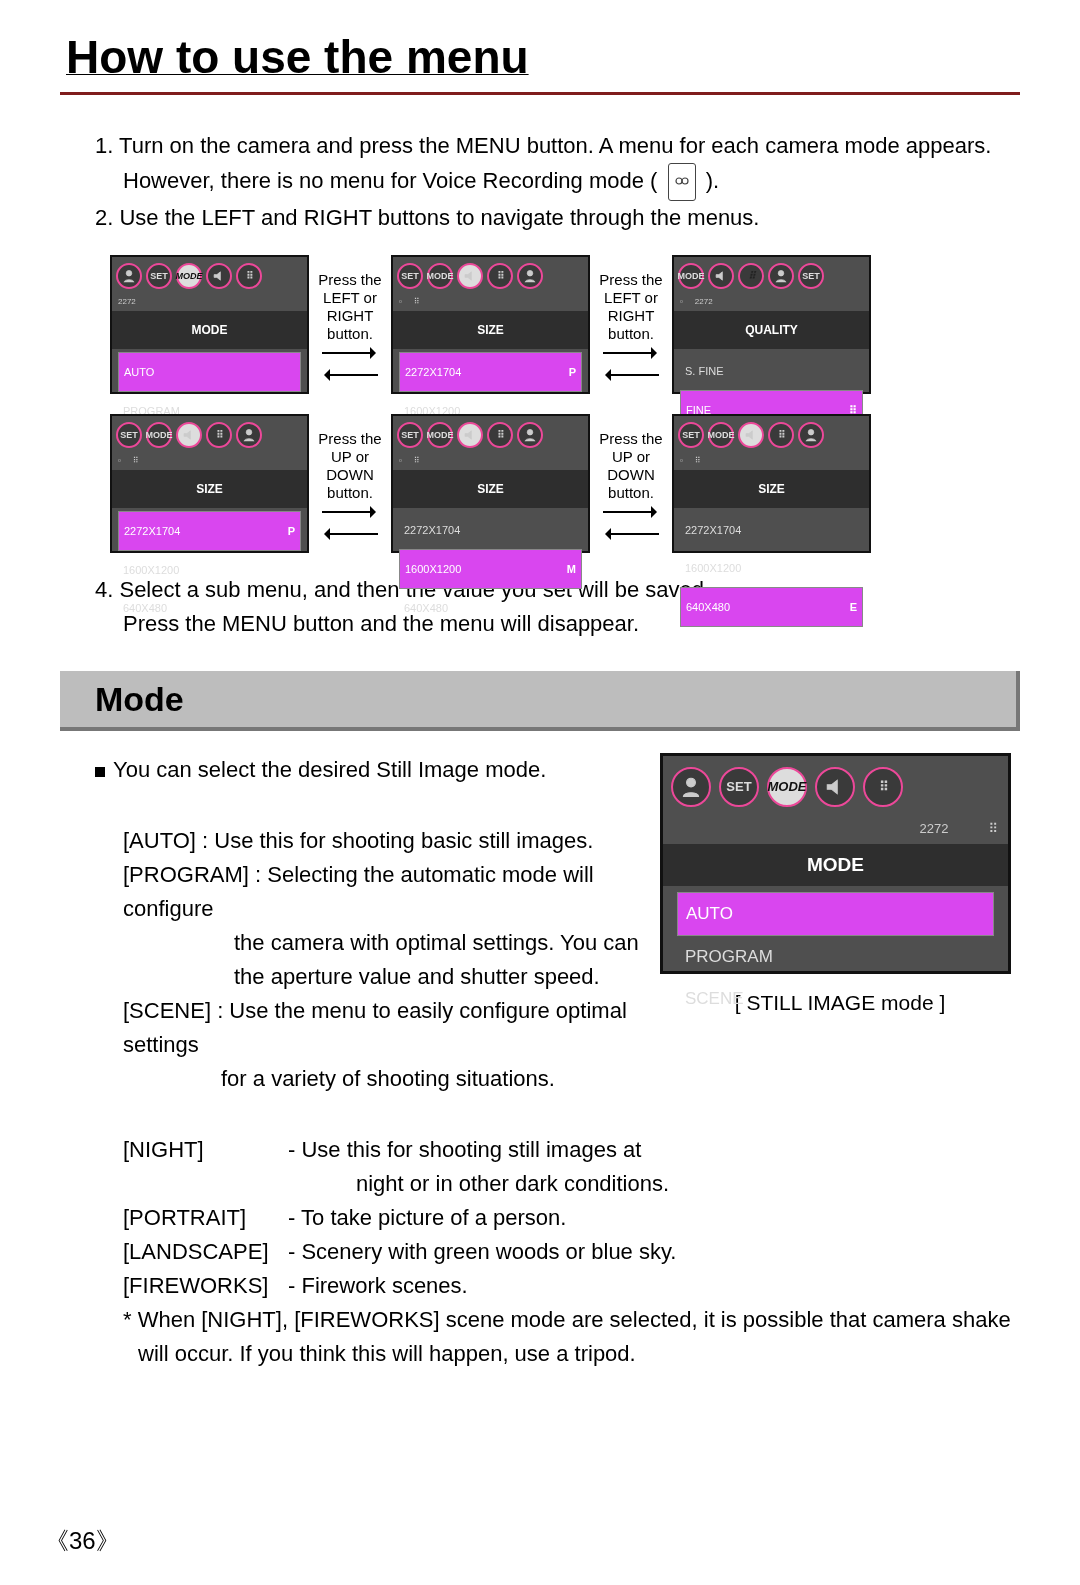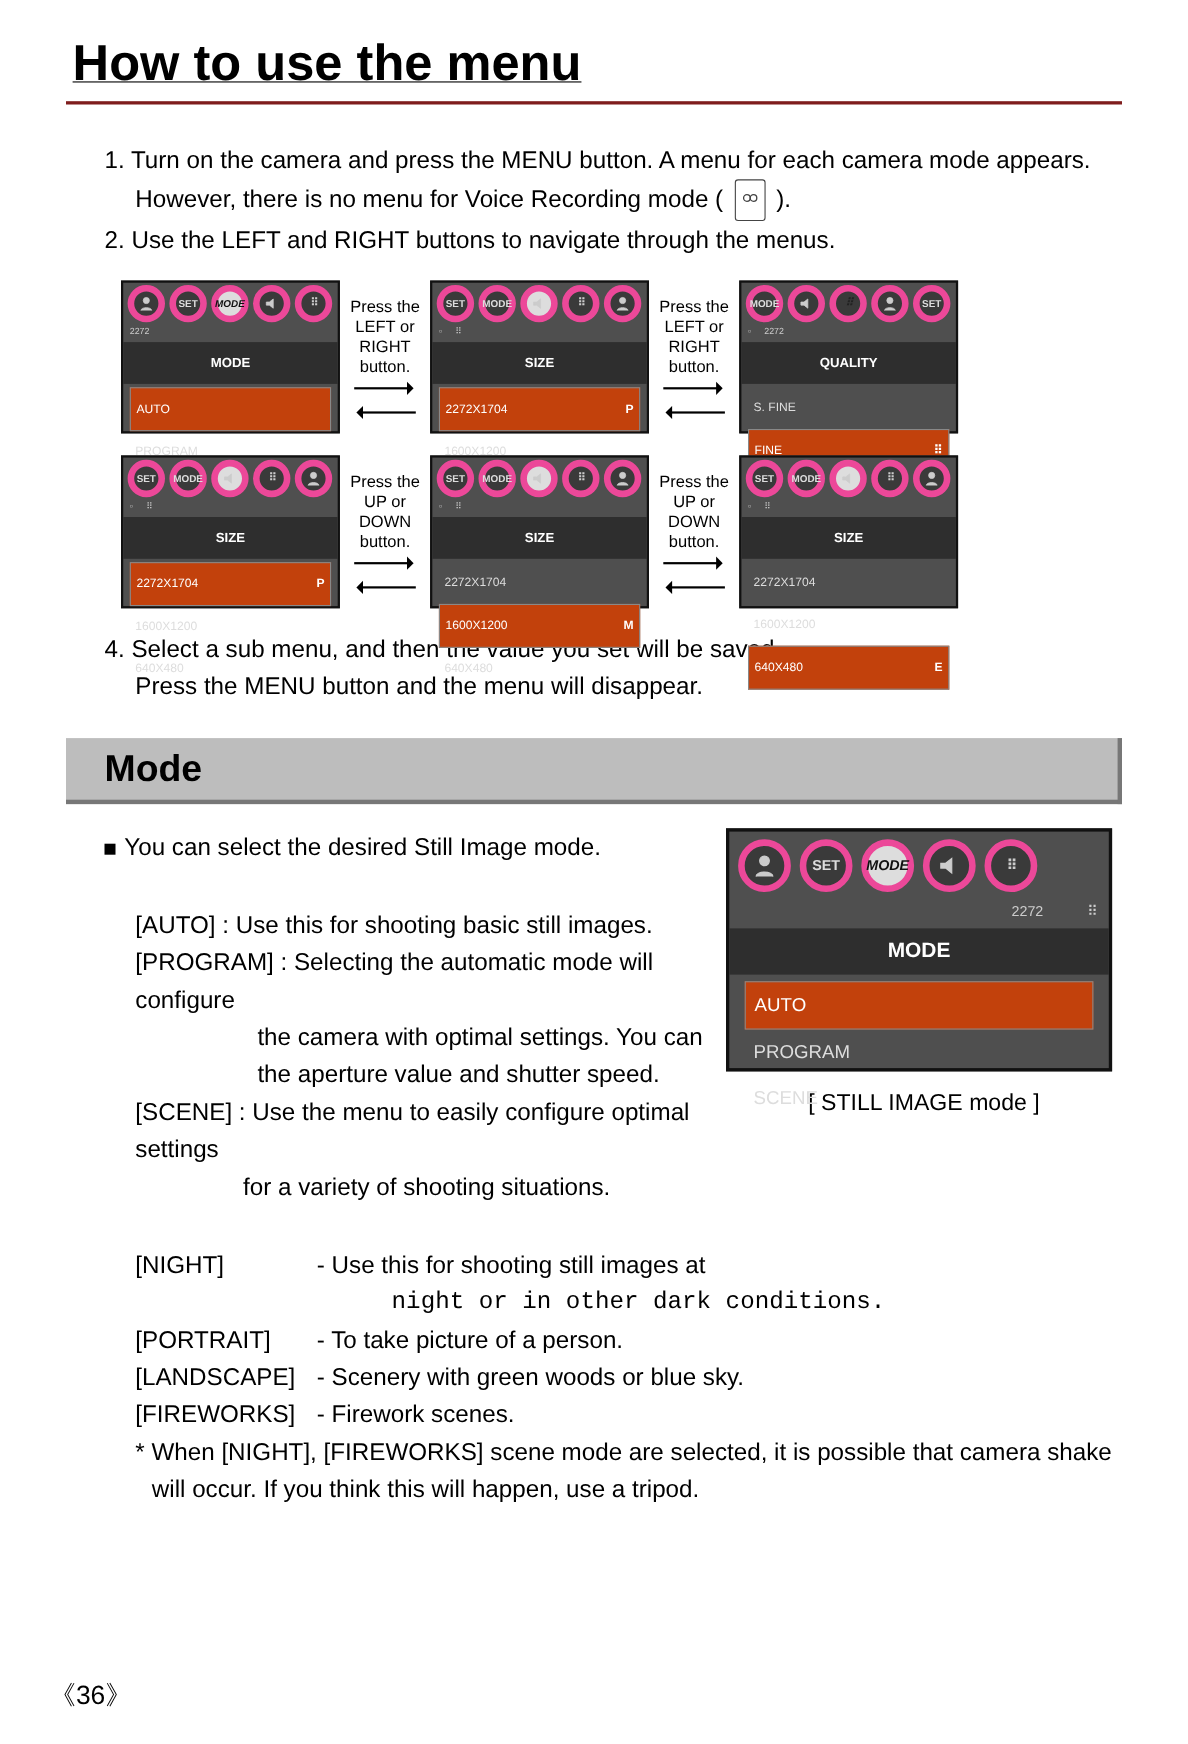--- a/index.html
+++ b/index.html
@@ -10,36 +10,36 @@
   .body{padding:34px 0 0 35px;font-size:22px;line-height:34px;}
   .body p{margin:0;}
   .body .indent{padding-left:28px;}
   .mic{display:inline-block;vertical-align:middle;border:1.5px solid #444;border-radius:3px;padding:1px 5px;font-size:11px;margin:0 4px;}
 
   .screens-row{display:flex;align-items:center;gap:6px;margin:20px 0 20px 15px;}
   .screen{width:195px;height:135px;background:#4f4f4f;border:2px solid #111;position:relative;font-family:Arial,sans-serif;}
   .screen.big{width:345px;height:215px;border:3px solid #111;}
   .icon-row{height:32px;display:flex;align-items:center;gap:4px;padding:3px 4px;}
   .screen.big .icon-row{height:50px;padding:6px 8px;gap:8px;}
-  .ic{width:22px;height:22px;border-radius:50%;background:#3a3a3a;color:#ddd;font-size:9px;display:flex;align-items:center;justify-content:center;font-weight:bold;border:6px solid #ec4899;}
+  .ic{width:22px;height:22px;border-radius:50%;background:#3a3a3a;color:#ddd;font-size:9px;display:flex;align-items:center;justify-content:center;font-weight:bold;border:2px solid #ec4899;}
   .screen.big .ic{width:36px;height:36px;font-size:13px;}
   .ic.sel{background:#ddd;color:#111;font-size:9px;font-style:italic;}
   .screen.big .ic.sel{font-size:13px;}
   .ic.grid{background:#3a3a3a;color:#ccc;font-size:10px;letter-spacing:-2px;}
   .ic svg{width:14px;height:14px;fill:#ccc;stroke:#ccc;}
   .screen.big .ic svg{width:22px;height:22px;}
   .sub-row{height:14px;font-size:8px;color:#ccc;display:flex;gap:12px;padding:0 6px 2px 6px;align-items:center;}
   .screen.big .sub-row{height:22px;font-size:13px;padding:0 10px 4px 10px;gap:40px;justify-content:flex-end;}
   .menu-title{background:#2e2e2e;color:#fff;text-align:center;font-weight:bold;font-size:12px;padding:2px 0;}
   .screen.big .menu-title{font-size:19px;padding:4px 0;}
   .menu-body{padding:3px 6px;}
   .screen.big .menu-body{padding:6px 14px;}
   .menu-item{color:#ddd;font-size:11px;padding:2px 5px;display:flex;justify-content:space-between;}
   .screen.big .menu-item{font-size:17px;padding:4px 8px;}
-  .menu-item.sel{background:#c2410c;border:1px solid #888;color:#fff;}
+  .menu-item.sel{background:#d946ef;border:1px solid #888;color:#fff;}
   .menu-item .ind{font-weight:bold;}
 
   .nav-block{width:70px;display:flex;flex-direction:column;align-items:center;gap:2px;}
   .nav-label{font-size:15px;text-align:center;line-height:18px;margin-bottom:4px;}
   .arrows{position:relative;width:60px;height:30px;}
   .arr{position:absolute;width:50px;height:2px;background:#000;}
   .arr::after{content:"";position:absolute;top:-5px;border:6px solid transparent;}
   .arr.r{top:3px;left:2px;} .arr.r::after{right:-10px;border-left-color:#000;}
   .arr.l{bottom:3px;left:8px;} .arr.l::after{left:-10px;border-right-color:#000;}
 
@@ -47,21 +47,21 @@
   .section-bg{background:#bdbdbd;border-right:4px solid #777;border-bottom:4px solid #777;height:56px;display:flex;align-items:center;padding-left:35px;}
   .section-title{font-size:34px;font-weight:bold;}
   .mode-block{display:flex;margin-top:22px;}
   .mode-text{flex:1;font-size:22px;line-height:34px;padding-right:20px;}
   .mode-fig{width:360px;}
   .bullet{display:inline-block;width:10px;height:10px;background:#000;margin-right:8px;}
   .defs{margin-left:28px;margin-top:37px;}
   .def-row{display:flex;}
   .def-key{width:165px;}
   .def-cont{padding-left:111px;}
-  .def-cont2{padding-left:233px;font-family:Liberation Mono, monospace;}
+  .def-cont2{padding-left:233px;}
   .foot{position:absolute;bottom:28px;left:45px;font-size:24px;}
   .caption{text-align:center;font-size:21px;margin-top:12px;}
 </style>
 </head>
 <body>
 
 <div class="page">
   <div class="title-line">
     <span class="title">How to use the menu</span>
   </div>

